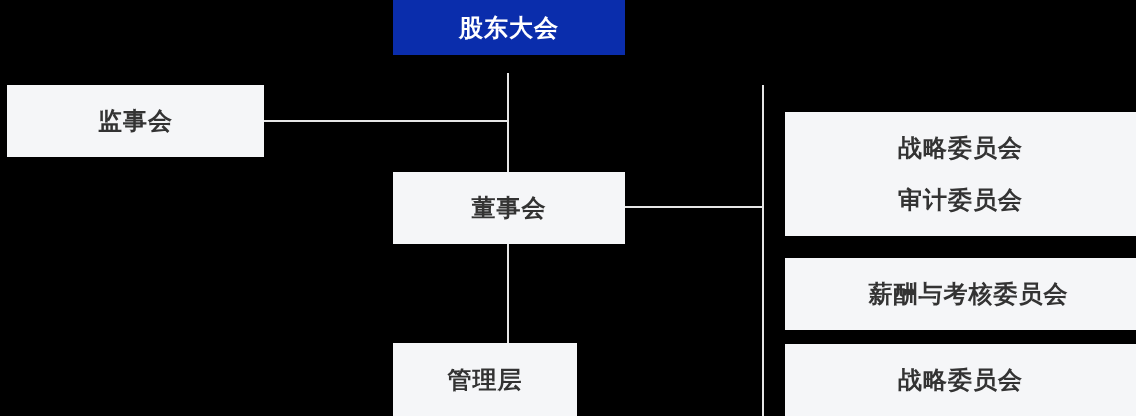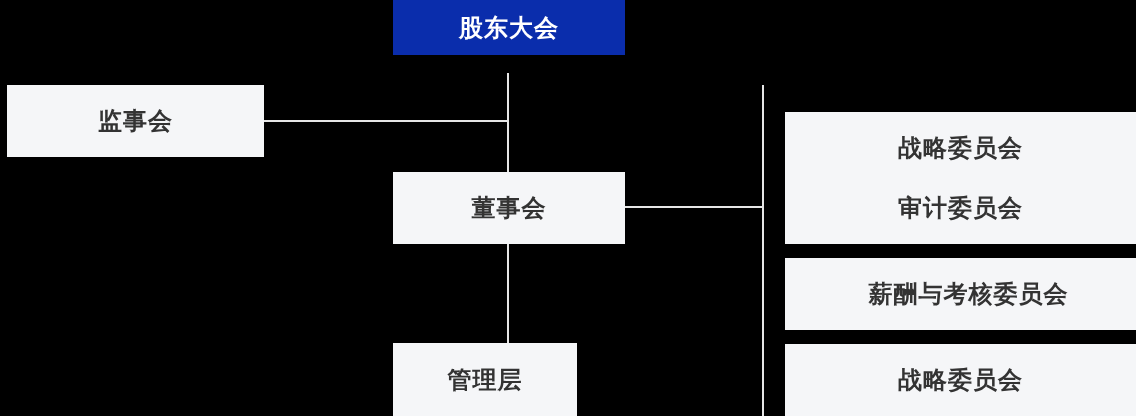--- a/index.html
+++ b/index.html
@@ -36,21 +36,21 @@
     position: absolute;
     background: var(--connector, #e6e6e6);
   }
   
   .n-root        { left: 393px; top: 0;     width: 232px; height: 55px; }
   .n-supervisory { left: 0;     top: 85px;  width: 257px; height: 72px; margin-left: 7px; }
   .n-board       { left: 393px; top: 172px; width: 232px; height: 72px; }
   .n-management  { left: 393px; top: 343px; width: 184px; height: 73px; }
   .n-committee   { left: 785px; width: 351px; height: 72px; }
   .n-c0 { top: 81px; margin-top: 31px; }
-  .n-c1 { top: 172px; }
+  .n-c1 { top: 164px; }
   .n-c2 { top: 258px; padding-left: 16px; }
   .n-c3 { top: 344px; }
   
   .c-root-board    { left: 507px; top: 73px;  width: 2px;   height: 99px; }
   .c-board-mgmt    { left: 507px; top: 244px; width: 2px;   height: 99px; }
   .c-supervisory-h { left: 232px; top: 120px; width: 276px; height: 2px; }
   .c-board-h       { left: 625px; top: 206px; width: 139px; height: 2px; }
   .c-committees-v  { left: 762px; top: 85px;  width: 2px;   height: 331px; }
 </style>
 </head>

